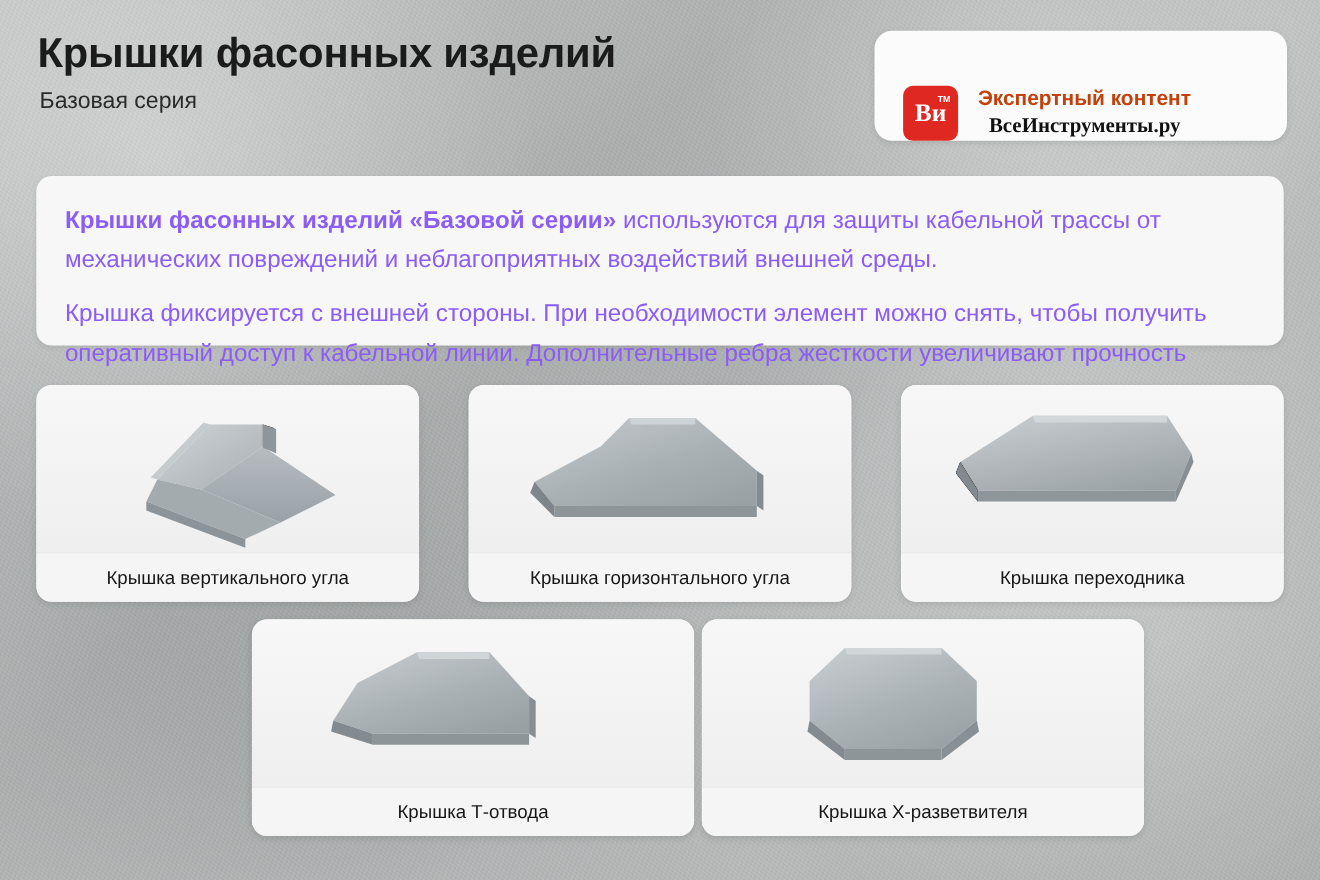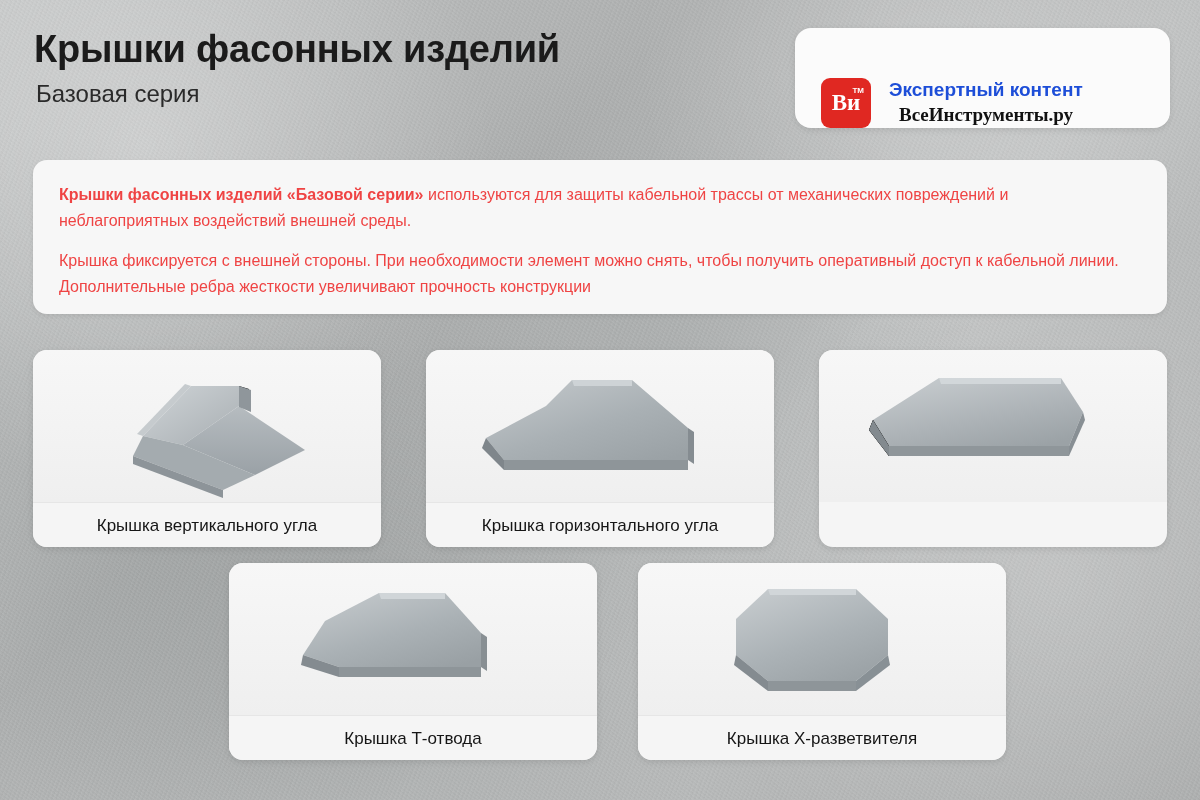--- a/index.html
+++ b/index.html
@@ -54,21 +54,21 @@
   }
   .title {
     font-size: 38px;
     font-weight: bold;
     color: #1b1b1b;
     letter-spacing: -0.2px;
     margin: 0;
     line-height: 1.15;
   }
   .subtitle {
-    font-size: 24px;
+    font-size: 21px;
     color: #2a2a2a;
     margin: 8px 0 0 2px;
     font-weight: normal;
   }
 
   
   .brand {
     position: absolute;
     right: 30px;
     top: 28px;
@@ -107,21 +107,21 @@
     right: 7px;
     top: 8px;
     color: #fff;
     font-size: 8px;
     font-weight: bold;
     margin-left: 24px;
   }
   .brand-text-1 {
     font-size: 19px;
     font-weight: bold;
-    color: #1d4ed8;
+    color: #c2410c;
     line-height: 1.35;
   }
   .brand-text-2 {
     font-size: 19px;
     font-weight: bold;
     color: #111;
     line-height: 1.35;
     font-family: "Liberation Serif", serif;
     margin-left: 10px;
   }
@@ -133,23 +133,23 @@
     top: 160px;
     width: 1134px;
     height: 154px;
     background: #f7f7f7;
     border-radius: 14px;
     box-sizing: border-box;
     padding: 22px 26px 0 26px;
     box-shadow: 0 2px 5px rgba(0,0,0,0.08);
   }
   .desc-p {
-    font-size: 16px;
+    font-size: 22px;
     line-height: 1.62;
-    color: #ef4444;
+    color: #8b5cf6;
     margin: 0 0 14px 0;
   }
   .desc-p b {
     font-weight: bold;
   }
 
   
   .card {
     position: absolute;
     background: #f5f5f5;
@@ -171,21 +171,21 @@
     justify-content: center;
     font-size: 17px;
     color: #161616;
     background: #f5f5f5;
     border-top: 1px solid #e6e6e6;
   }
   .card.row1 { top: 350px; width: 348px; height: 197px; }
   .c1 { left: 33px; }
   .c2 { left: 426px; }
   .c3 { left: 819px; }
-  .card.row2 { top: 563px; width: 368px; height: 197px; }
+  .card.row2 { top: 563px; width: 402px; height: 197px; }
   .c4 { left: 229px; }
   .c5 { left: 622px; margin-left: 16px; }
 </style>
 </head>
 <body>
 
 <div class="bg"></div>
 
 <div class="page">
 
@@ -267,20 +267,21 @@
         </defs>
         <polygon points="120,28 242,28 264,62 250,96 70,96 54,70" fill="url(#g3a)"></polygon>
         <polygon points="70,96 250,96 250,106 70,106" fill="#8f969a"></polygon>
         <polygon points="54,70 70,96 70,106 50,80" fill="#808budefined"></polygon>
         <polygon points="54,70 70,96 70,106 50,80" fill="#818budefined"></polygon>
         <polygon points="54,70 70,96 70,106 50,80" fill="#838a8f"></polygon>
         <polygon points="264,62 250,96 250,106 266,70" fill="#888f94"></polygon>
         <polygon points="120,28 242,28 242,34 122,34" fill="#d2d7da"></polygon>
       </svg>
     </div>
+    <div class="caption">Крышка переходника</div>
   </div>
 
   <div class="card row2 c4">
     <div class="img-area">
       <svg viewBox="0 0 348 152" width="348" height="152">
         <defs>
           <linearGradient id="g4a" x1="0.15" y1="0" x2="0.85" y2="1">
             <stop offset="0%" stop-color="#c4c9cc"></stop>
               <stop offset="55%" stop-color="#aab1b5"></stop>
               <stop offset="100%" stop-color="#99a0a4"></stop>

